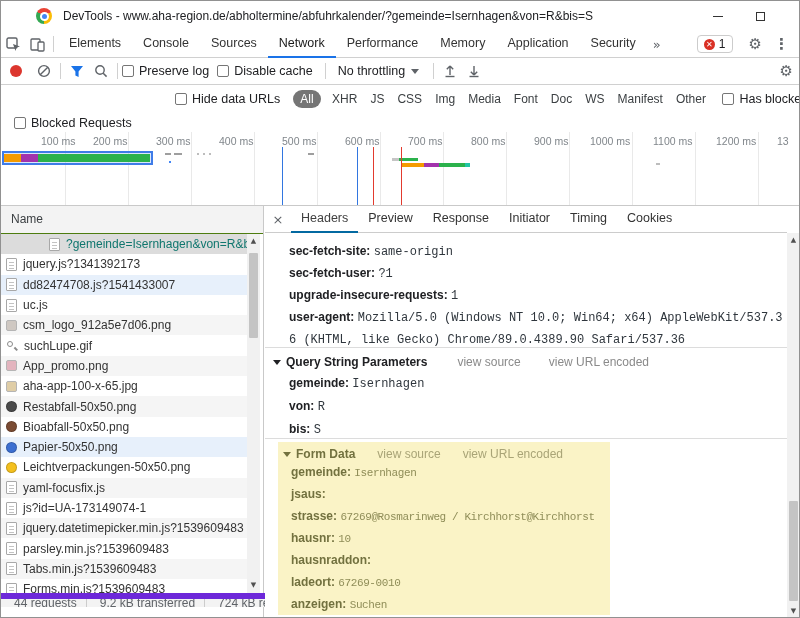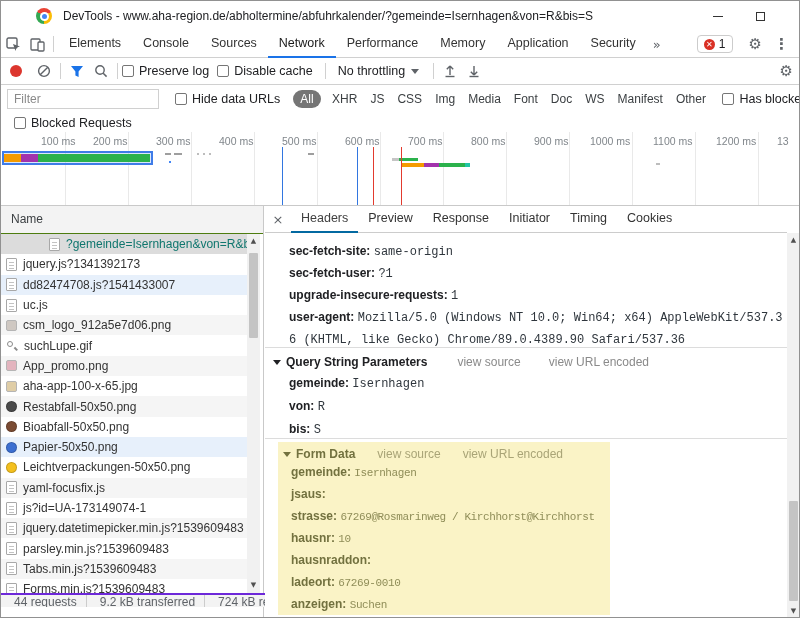--- a/index.html
+++ b/index.html
@@ -81,21 +81,21 @@
   .magicon .h{position:absolute;left:8px;top:8px;width:4px;height:1.5px;background:#8a8a8a;transform:rotate(45deg);}
 
   
   .sb-track{background:#f1f1f1;}
   .sb-arrow{position:absolute;left:0;width:13px;height:15px;color:#505050;font-size:7px;text-align:center;line-height:15px;}
   .sb-thumb{position:absolute;left:2px;width:9px;background:#c4c4c4;border-radius:1px;}
   #lscroll{left:246px;top:233px;width:13px;height:359px;}
   #rscroll{left:786px;top:232px;width:13px;height:386px;}
 
   
-  #statusbar{left:0;top:592px;width:264px;height:14px;background:#f3f3f3;border-top:2px solid #6d28d9;display:flex;align-items:flex-start;font-size:12px;color:#5f6368;white-space:nowrap;overflow:hidden;}
+  #statusbar{left:0;top:592px;width:264px;height:14px;background:#f3f3f3;border-top:6px solid #6d28d9;display:flex;align-items:center;font-size:12px;color:#5f6368;white-space:nowrap;overflow:hidden;}
   .st-seg{margin:0 9px 0 13px;}
   .st-div{width:1px;height:15px;background:#ccc;flex:0 0 auto;}
 
   
   #rtabbar{left:264px;top:205px;width:522px;height:27px;background:#fff;border-bottom:1px solid #ccc;display:flex;align-items:center;}
   #rtabbar-close{width:26px;text-align:center;color:#5f6368;font-size:13px;}
   .rtab{padding:0 10px;font-size:12.5px;color:#333;height:27px;display:flex;align-items:center;border-bottom:2px solid transparent;white-space:nowrap;}
   .rtab.active{border-bottom:2px solid #0369a1;color:#404040;}
 
   #hdr-block{left:264px;top:232px;width:522px;padding:8px 0 0 24px;}
@@ -218,21 +218,20 @@
     <div class="tb-icon">
       <svg width="14" height="14" viewBox="0 0 14 14">
           <path d="M7 2 V11 M7 11 L3.8 7.8 M7 11 L10.2 7.8" fill="none" stroke="#5f6368" stroke-width="1.4"></path>
           <line x1="2.5" y1="12.5" x2="11.5" y2="12.5" stroke="#5f6368" stroke-width="1.4"></line>
         </svg>
     </div>
     <div class="gear glyph" id="gear-right">⚙</div>
   </div>
 
   <div id="filterrow" class="abs">
-    <input id="filter-input" placeholder="Filter" style="">
     <div id="filter-right">
       <div class="cb"></div>
       <div class="cb-label">Hide data URLs</div>
       <div id="type-pills" style="display:flex;align-items:center;">
           <div class="pill active">All</div>
           <div class="pill">XHR</div>
           <div class="pill">JS</div>
           <div class="pill">CSS</div>
           <div class="pill">Img</div>
           <div class="pill">Media</div>

